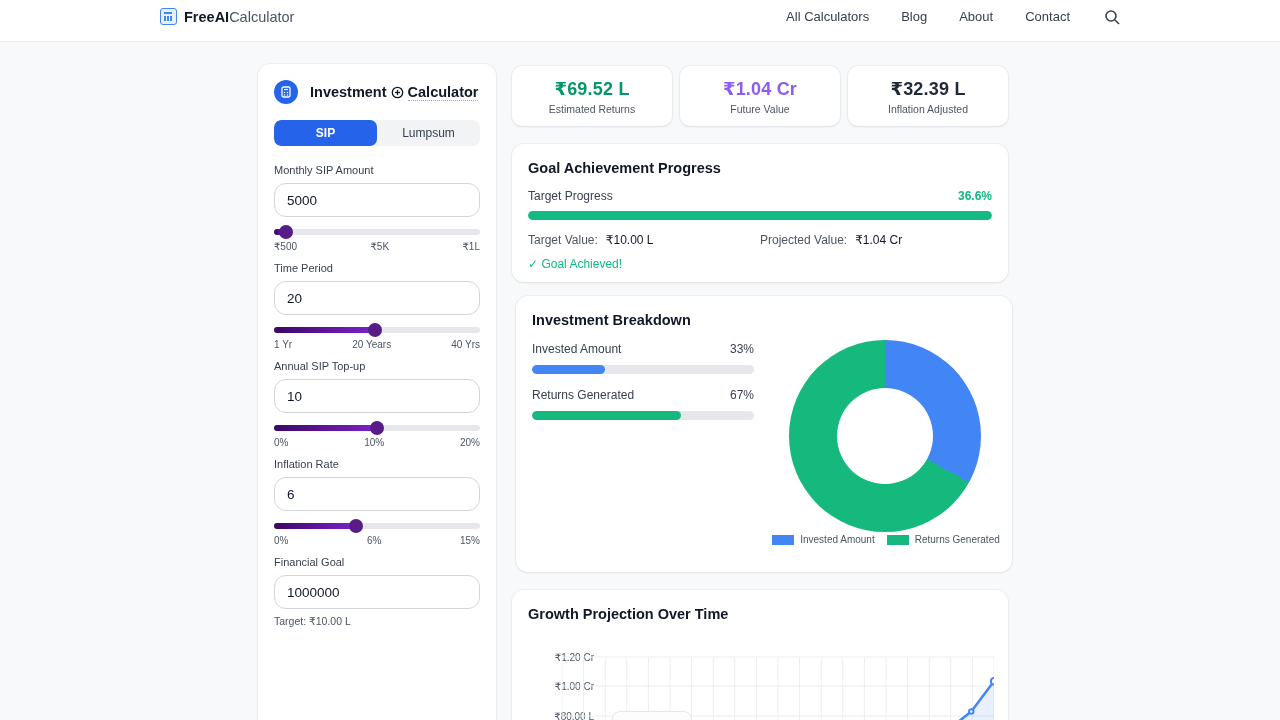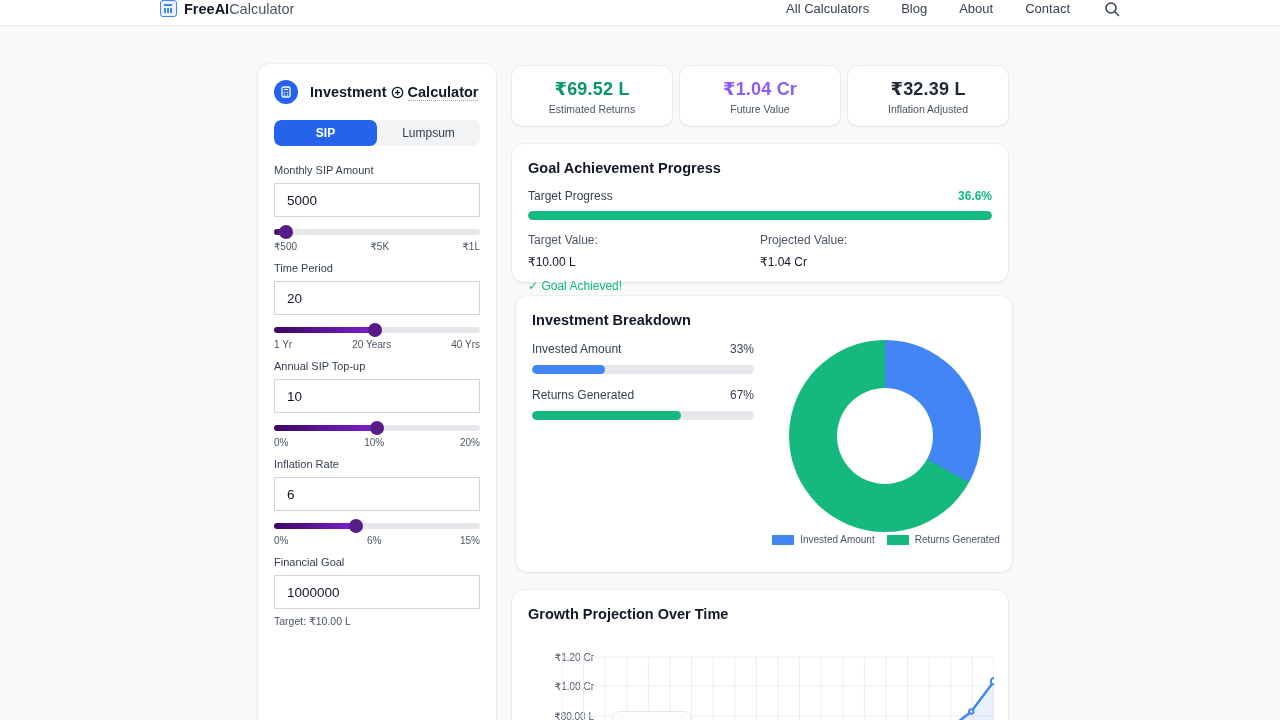--- a/index.html
+++ b/index.html
@@ -1,20 +1,20 @@
 <!DOCTYPE html>
 <html><head>
 <meta charset="utf-8">
 <style>
   * { margin:0; padding:0; box-sizing:border-box; }
   html,body { width:1280px; height:720px; overflow:hidden; }
   body { font-family:"Liberation Sans","DejaVu Sans",sans-serif; background:#f8f9fa; color:#1f2937; position:relative; }
 
   
-  .navbar { position:absolute; top:0; left:0; width:1280px; height:26px; background:#fff; border-bottom:1px solid #e9ecef; display:flex; align-items:center; justify-content:space-between; padding:0 160px 8px 160px; z-index:5; }
+  .navbar { position:absolute; top:0; left:0; width:1280px; height:42px; background:#fff; border-bottom:1px solid #e9ecef; display:flex; align-items:center; justify-content:space-between; padding:0 160px 8px 160px; z-index:5; }
   .brand { display:flex; align-items:center; gap:7px; cursor:pointer; }
   .brand-icon { width:17px; height:17px; background:#e8f0fe; border:1.5px solid #4285f4; border-radius:3px; position:relative; }
   .brand-icon:before { content:""; position:absolute; left:3px; top:3px; width:8px; height:2px; background:#4285f4; }
   .brand-icon:after { content:""; position:absolute; left:3px; top:7px; width:8px; height:5px; background:repeating-linear-gradient(90deg,#4285f4 0 2px,transparent 2px 3px); }
   .brand-text { font-size:14.5px; color:#4b5563; }
   .brand-text b { color:#111827; }
   .nav-links { display:flex; align-items:center; gap:32px; }
   .nav-link { font-size:13px; color:#374151; cursor:pointer; }
   .search-btn { width:16px; height:16px; cursor:pointer; margin-left:2px; }
 
@@ -24,21 +24,21 @@
   
   .calc-panel { left:258px; top:64px; width:238px; height:1000px; padding:16px; }
   .calc-header { display:flex; align-items:center; gap:12px; margin-bottom:16px; }
   .calc-circle { width:24px; height:24px; border-radius:50%; background:#2563eb; display:flex; align-items:center; justify-content:center; flex:0 0 24px; }
   .calc-title { font-size:14.5px; font-weight:bold; color:#111827; display:flex; align-items:center; gap:4px; white-space:nowrap; }
   .calc-title .underlined { border-bottom:1.5px dotted #9ca3af; }
   .tabs { display:flex; background:#f1f3f5; border-radius:7px; height:26px; margin-bottom:18px; overflow:hidden; }
   .tab { flex:1; display:flex; align-items:center; justify-content:center; font-size:12px; color:#374151; cursor:pointer; border-radius:7px; }
   .tab.active { background:#2563eb; color:#fff; font-weight:bold; }
   .field-label { font-size:11px; color:#374151; height:13px; margin-bottom:6px; }
-  .text-input { width:100%; height:34px; border:1px solid #d1d5db; border-radius:0; padding:0 12px; font-size:13.5px; color:#111827; margin-bottom:8px; background:#fff; outline:none; font-family:inherit; }
+  .text-input { width:100%; height:34px; border:1px solid #d1d5db; border-radius:12px; padding:0 12px; font-size:13.5px; color:#111827; margin-bottom:8px; background:#fff; outline:none; font-family:inherit; }
   .slider { position:relative; height:14px; margin-bottom:2px; cursor:pointer; }
   .slider-track { position:absolute; top:4px; left:0; right:0; height:6px; border-radius:3px; background:#e5e7eb; }
   .slider-fill { position:absolute; top:4px; left:0; height:6px; border-radius:3px; background:linear-gradient(90deg,#3b0764,#7e22ce); }
   .slider-thumb { position:absolute; top:0; width:14px; height:14px; border-radius:50%; background:#581c87; transform:translateX(-50%); }
   .scale-row { display:flex; justify-content:space-between; font-size:10px; color:#4b5563; height:12px; margin-bottom:9px; }
   .target-note { font-size:10.5px; color:#4b5563; margin-top:-2px; }
 
   
   .stats-row { position:absolute; left:512px; top:66px; width:496px; display:flex; gap:8px; }
   .stat-card { flex:1; background:#fff; border-radius:10px; box-shadow:0 1px 3px rgba(0,0,0,.07), 0 0 0 1px #f0f1f3; height:60px; display:flex; flex-direction:column; align-items:center; justify-content:center; gap:3px; }
@@ -47,21 +47,21 @@
 
   
   .goal-card { left:512px; top:144px; width:496px; height:138px; padding:16px; }
   .card-title { font-size:14.5px; font-weight:bold; color:#111827; }
   .goal-row { display:flex; justify-content:space-between; align-items:center; margin-top:13px; }
   .goal-row .lbl { font-size:12px; color:#374151; }
   .goal-row .pct { font-size:12px; color:#10b981; font-weight:bold; }
   .progress-track { margin-top:8px; height:9px; border-radius:5px; background:#e5e7eb; overflow:hidden; }
   .progress-fill { height:100%; border-radius:5px; background:#13ba84; }
   .goal-values { display:flex; margin-top:13px; font-size:12px; color:#4b5563; }
-  .goal-values .pair { width:50%; display:flex; gap:8px;flex-direction:column; }
+  .goal-values .pair { width:50%; display:flex; gap:8px; }
   .goal-values .val { color:#111827; }
   .achieved { margin-top:10px; font-size:12px; color:#10b981; }
 
   
   .breakdown-card { left:516px; top:296px; width:496px; height:276px; padding:16px; }
   .bd-row { width:222px; }
   .bd-head { display:flex; justify-content:space-between; font-size:12px; color:#374151; margin-top:14px; }
   .bd-track { margin-top:9px; height:9px; border-radius:5px; background:#e5e7eb; overflow:hidden; }
   .bd-fill { height:100%; border-radius:5px; }
   .donut { position:absolute; left:273px; top:44px; width:192px; height:192px; border-radius:50%; background:conic-gradient(var(--c1) calc(var(--p)*1%), var(--c2) 0); }

